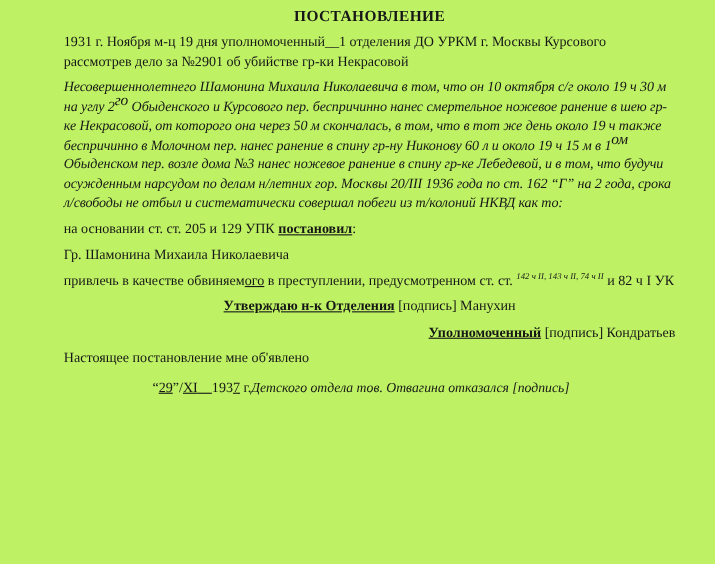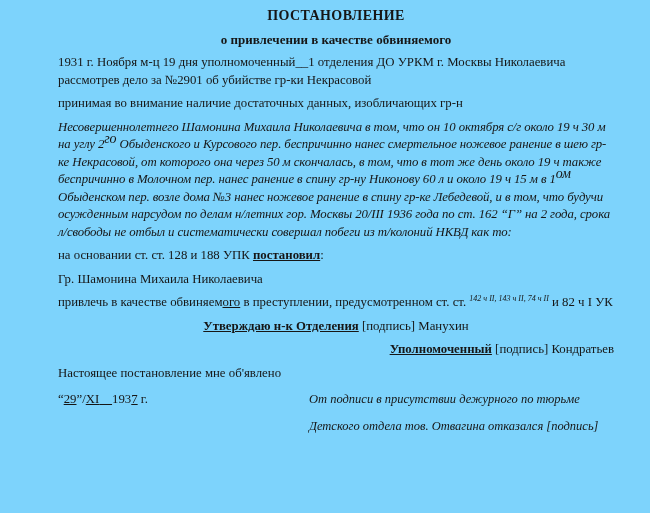--- a/index.html
+++ b/index.html
@@ -1,68 +1,65 @@
 <!DOCTYPE html>
 <html><head>
 <meta charset="utf-8">
 <style>
   html,body { margin:0; padding:0; background:#ffffff; }
   .page {
     width:650px; height:513px; box-sizing:border-box;
     padding:8px 36px 0 58px;
     font-family:"Liberation Serif", serif;
-    color:#161616; background:#7dd3fc; overflow:hidden;
+    color:#161616; background:#bef264; overflow:hidden;
   }
   .title { font-size:14px; font-weight:bold; text-align:center; margin:0; letter-spacing:0.4px; }
   .subtitle { font-size:13px; font-weight:bold; text-align:center; margin:8px 0 0; }
   p.body { font-size:12.8px; line-height:17.5px; margin:6px 0 0; }
   .italicpara { font-style:italic; font-size:12.5px; letter-spacing:-0.1px; line-height:17px; }
   .i { }
   .b { font-weight:bold;text-decoration:underline; }
   .u { text-decoration:underline; }
   .sup { font-size:14px; vertical-align:super; line-height:0; }
   .sup-articles { font-size:8px; vertical-align:super; font-style:italic; line-height:0; }
   .nowrap { white-space:nowrap; } .mt10 { margin-top:10px; } .mt12 { margin-top:12px; }
   .sig-right { text-align:right; margin-top:9px; }
   .approve { text-align:center; margin-top:26px; }
   .announce { margin-top:7px; }
-  .footer { display:flex; justify-content:space-between; margin-top:10px; }
+  .footer { display:flex; justify-content:center; margin-top:10px; }
   .footer-left { font-size:12.8px; }
   .footer-right { width:305px; }
   .footer-right p { margin:0; font-style:italic; font-size:12.5px; line-height:15px; }
   .footer-right p + p { margin-top:12px; }
 </style>
 </head>
 <body>
 
 <div class="page">
 
   <h1 class="title">ПОСТАНОВЛЕНИЕ</h1>
-  <h2 class="subtitle">о привлечении в качестве обвиняемого</h2>
 
-  <p class="body mt10"><span>1931 г. </span><span class="i">Ноября</span><span> м-ц </span><span class="i">19</span><span> дня уполномоченный__</span><span class="i">1</span><span> отделения </span><span class="i">ДО</span><span> УРКМ г. Москвы </span><span class="i">Николаевича</span><span> рассмотрев дело за №</span><span class="i">2901 об убийстве гр-ки Некрасовой</span></p>
+  <p class="body mt10"><span>1931 г. </span><span class="i">Ноября</span><span> м-ц </span><span class="i">19</span><span> дня уполномоченный__</span><span class="i">1</span><span> отделения </span><span class="i">ДО</span><span> УРКМ г. Москвы </span><span class="i">Курсового</span><span> рассмотрев дело за №</span><span class="i">2901 об убийстве гр-ки Некрасовой</span></p>
 
-  <p class="body">принимая во внимание наличие достаточных данных, изобличающих гр-н</p>
 
   <p class="body italicpara"><span>Несовершеннолетнего Шамонина Михаила Николаевича в том, что он 10 октября с/г около 19 ч 30 м на углу 2</span><span class="sup">го</span><span> Обыденского и Курсового пер. беспричинно нанес смертельное ножевое ранение в шею гр-ке Некрасовой, от которого она через 50 м скончалась, в том, что в тот же день около 19 ч также беспричинно в Молочном пер. нанес ранение в спину гр-ну Никонову 60 л и около 19 ч 15 м в 1</span><span class="sup">ом</span><span> Обыденском пер. возле дома №3 нанес ножевое ранение в спину гр-ке Лебедевой, и в том, что будучи осужденным нарсудом по делам н/летних гор. Москвы 20/III 1936 года по ст. 162 “Г” на 2 года, срока л/свободы не отбыл и систематически совершал побеги из т/колоний НКВД как то:</span></p>
 
 
-  <p class="body mt12"><span>на основании ст. ст. 128 и 188 УПК </span><span class="b">постановил</span><span>:</span></p>
+  <p class="body mt12"><span>на основании ст. ст. 205 и 129 УПК </span><span class="b">постановил</span><span>:</span></p>
 
   <p class="body mt12"><span>Гр. </span><span class="i">Шамонина Михаила Николаевича</span></p>
 
   <p class="body mt12 nowrap"><span>привлечь в качестве обвиняем</span><span class="i u">ого</span><span> в преступлении, предусмотренном ст. ст. </span><span class="sup-articles">142 ч II, 143 ч II, 74 ч II</span><span> и </span><span class="i">82 ч I</span><span> УК</span></p>
 
   <p class="body approve"><span class="b">Утверждаю н-к Отделения</span><span class="i"> [подпись] Манухин</span></p>
 
   <p class="body sig-right"><span class="b">Уполномоченный</span><span class="i"> [подпись] Кондратьев</span></p>
 
   <p class="body announce">Настоящее постановление мне об'явлено</p>
 
   <div class="footer">
     <div class="footer-left"><span>“</span><span class="i u">29</span><span>”/</span><span class="i u">XI</span><span class="u">&nbsp;&nbsp;&nbsp;&nbsp;</span><span>193</span><span class="i u">7</span><span> г.</span></div>
     <div class="footer-right">
-      <p>От подписи в присутствии дежурного по тюрьме</p>
       <p>Детского отдела тов. Отвагина отказался [подпись]</p>
     </div>
   </div>
 
 </div>
 
 </body></html>

